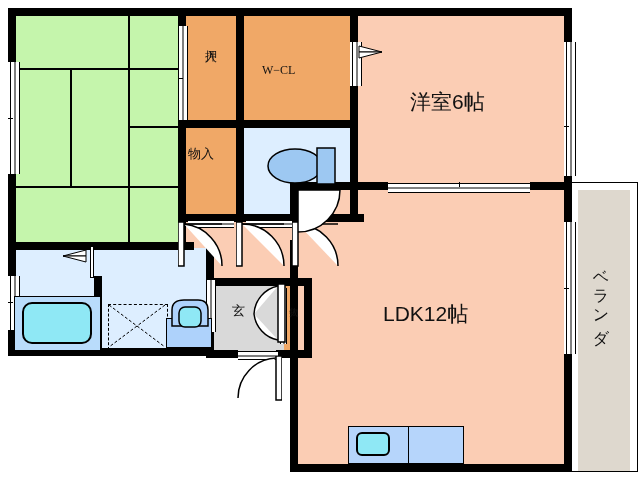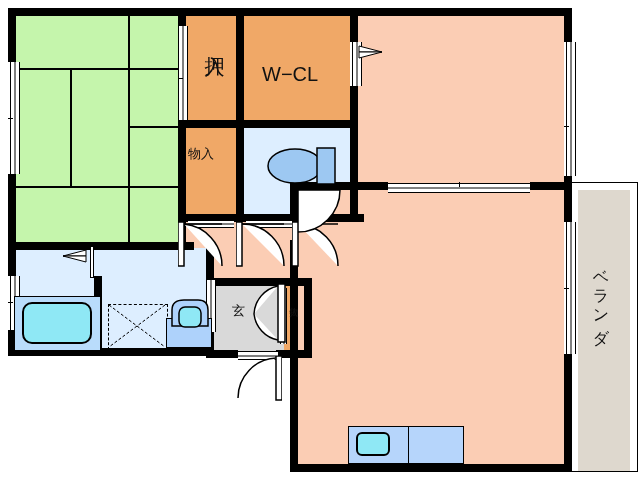--- a/index.html
+++ b/index.html
@@ -16,21 +16,21 @@
   .fill-tub{background:#b9dcfb;}
   .fill-tubin{background:#8fe8f5;}
   .fill-sinkcab{background:#aed2fb;}
   .fill-kitchen{background:#b6d5fb;}
   
   .wall{background:#000000;}
   .thinline{background:#000000;}
   
   .lbl{position:absolute;color:#111;white-space:nowrap;font-weight:500;}
   .lbl-h{font-size:21px;letter-spacing:0px;}
-  .lbl-m{font-size:20px;}
+  .lbl-m{font-size:12px;font-family:Liberation Serif, serif;}
   .lbl-s{font-size:13px;}
   .lbl-xs{font-size:9px;}
   .vert{writing-mode:vertical-rl;text-orientation:upright;}
   .vert-l{writing-mode:vertical-rl;text-orientation:upright;font-size:16px;letter-spacing:2px;}
   
   .win-v{position:absolute;background:#fff;border-left:1px solid #000;border-right:1px solid #000;}
   .win-v:after{content:"";position:absolute;left:50%;top:0;width:1px;height:100%;background:#000;transform:translateX(-50%);}
   .win-h{position:absolute;background:#fff;border-top:1px solid #000;border-bottom:1px solid #000;}
   .win-h:after{content:"";position:absolute;top:50%;left:0;height:1px;width:100%;background:#000;transform:translateY(-50%);}
   .mullion-v{position:absolute;background:#000;width:5px;height:1px;}
@@ -229,20 +229,22 @@
 
   <svg style="position:absolute;left:266px;top:140px;" width="72" height="58" viewBox="0 0 72 58">
     <ellipse cx="29" cy="26" rx="27" ry="17" fill="#9dc8f2" stroke="#000" stroke-width="1.5"></ellipse>
     <rect x="51" y="8" width="18" height="36" fill="#9dc8f2" stroke="#000" stroke-width="1.5"></rect>
   </svg>
 
   <div class="r fill-kitchen" style="left:348px;top:426px;width:116px;height:38px;border:1px solid #000;"></div>
   <div class="thinline" style="position:absolute;left:408px;top:426px;width:1px;height:38px;"></div>
   <div class="r fill-tubin" style="left:356px;top:432px;width:34px;height:24px;border:2px solid #000;border-radius:6px;"></div>
 
+  <div class="lbl lbl-h" style="left:410px;top:88px;">洋室6帖</div>
+  <div class="lbl lbl-h" style="left:383px;top:300px;">LDK12帖</div>
   <div class="lbl lbl-m vert" style="left:202px;top:40px;">押入</div>
   <div class="lbl lbl-m" style="left:262px;top:63px;">W−CL</div>
   <div class="lbl lbl-s" style="left:188px;top:145px;">物入</div>
   <div class="lbl lbl-s" style="left:232px;top:302px;">玄</div>
   <div class="lbl lbl-xs vert" style="left:287px;top:300px;">物入</div>
   <div class="lbl vert-l" style="left:590px;top:258px;">ベランダ</div>
 
 </div>
 
 </body></html>

